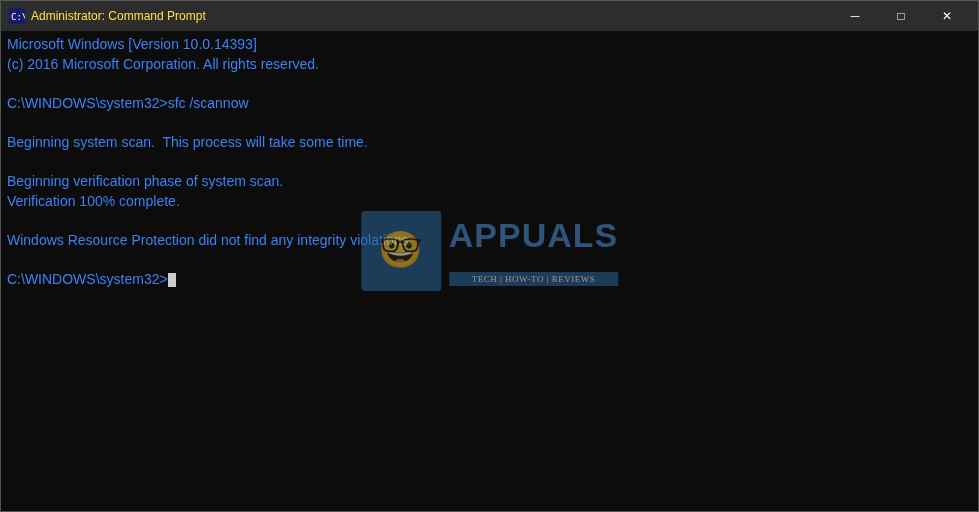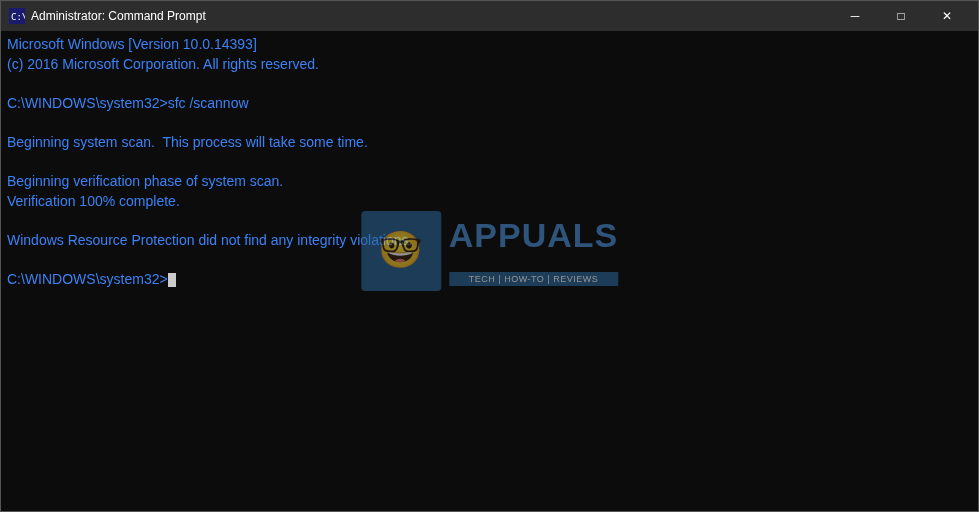--- a/index.html
+++ b/index.html
@@ -48,21 +48,21 @@
       align-items: center;
       justify-content: center;
     }
 
     .title-bar-icon svg {
       width: 16px;
       height: 16px;
     }
 
     .title-bar-title {
-      color: #ffffff;
+      color: #fde047;
       font-size: 12px;
       font-family: 'Segoe UI', Arial, sans-serif;
     }
 
     .title-bar-controls {
       display: flex;
       align-items: center;
       gap: 0;
     }
 
@@ -130,21 +130,21 @@
       color: #4a90d9;
       font-family: Arial, sans-serif;
       font-size: 34px;
       font-weight: bold;
       letter-spacing: 1px;
     }
 
     .watermark-tagline {
       background: #2a6496;
       color: #fff;
-      font-family: Liberation Sans, sans-serif;
+      font-family: Liberation Serif, serif;
       font-size: 9px;
       padding: 2px 4px;
       text-align: center;
       letter-spacing: 0.5px;
       margin-top: 17px;
     }
 
     .cursor {
       display: inline-block;
       width: 8px;

